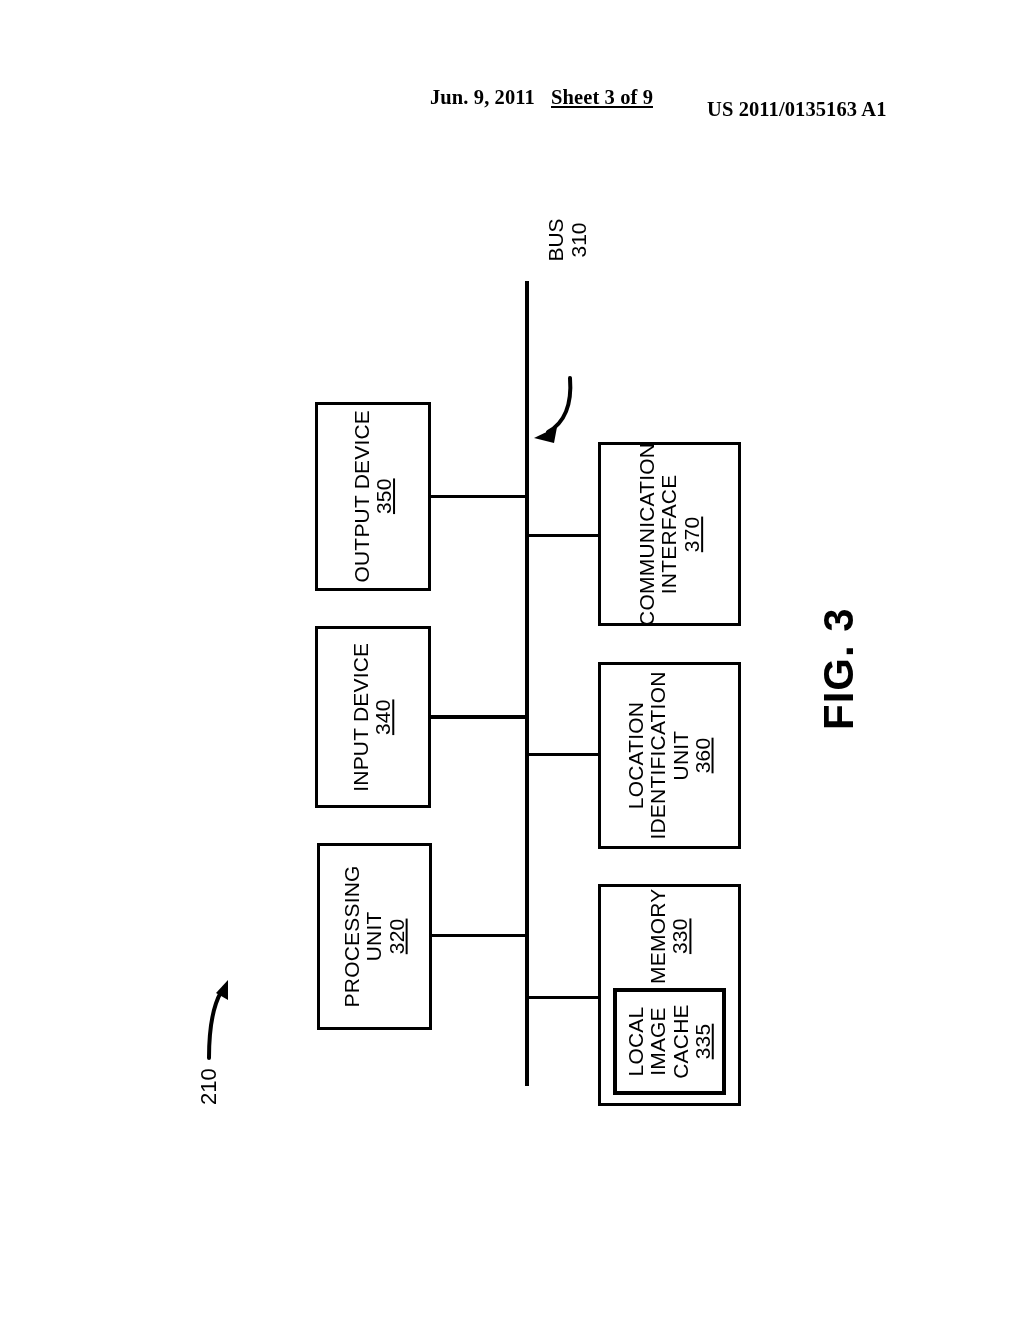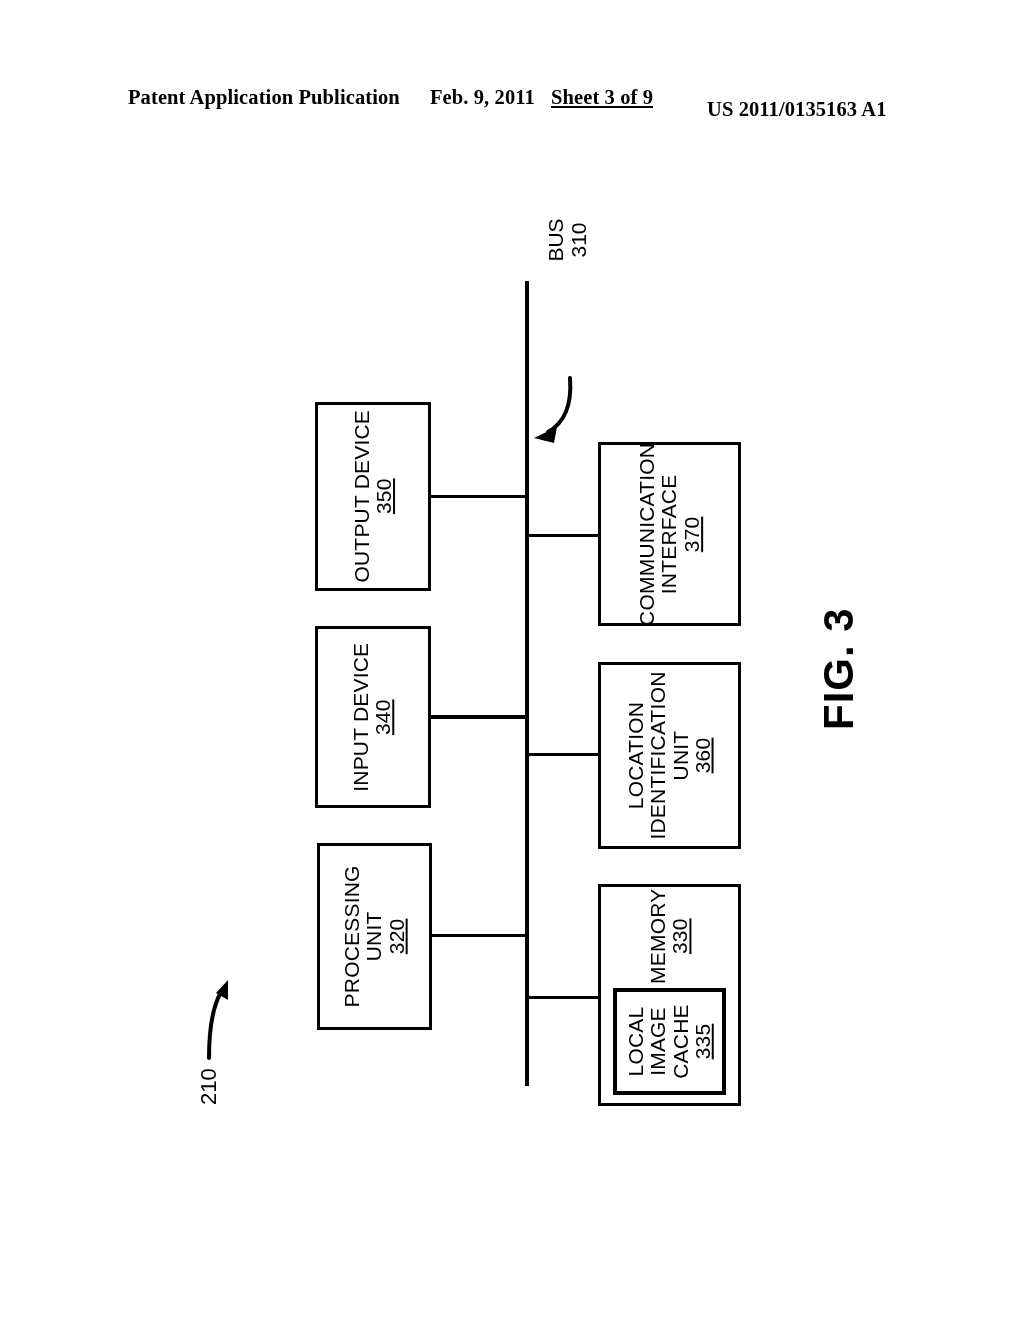--- a/index.html
+++ b/index.html
@@ -127,22 +127,21 @@
     height: 1320px;
     pointer-events: none;
   }
 </style>
 </head>
 <body>
 
 <div id="page">
 
   <div class="pub-header">
-    <span class="hdr-pub">Patent Application Publication</span>
-    <span class="hdr-date">Feb. 9, 2011</span>
+    <span class="hdr-date">Jun. 9, 2011</span>
     <span class="hdr-sheet">Sheet 3 of 9</span>
     <span class="hdr-num">US 2011/0135163 A1</span>
   </div>
 
   <div class="vline" style="left:525px; top:281px; height:805px;"></div>
 
   <div class="hline" style="left:430px; top:495px; width:97px;"></div>
   <div class="hline" style="left:430px; top:715px; width:97px; height:4px;"></div>
   <div class="hline" style="left:430px; top:934px; width:97px;"></div>
 

